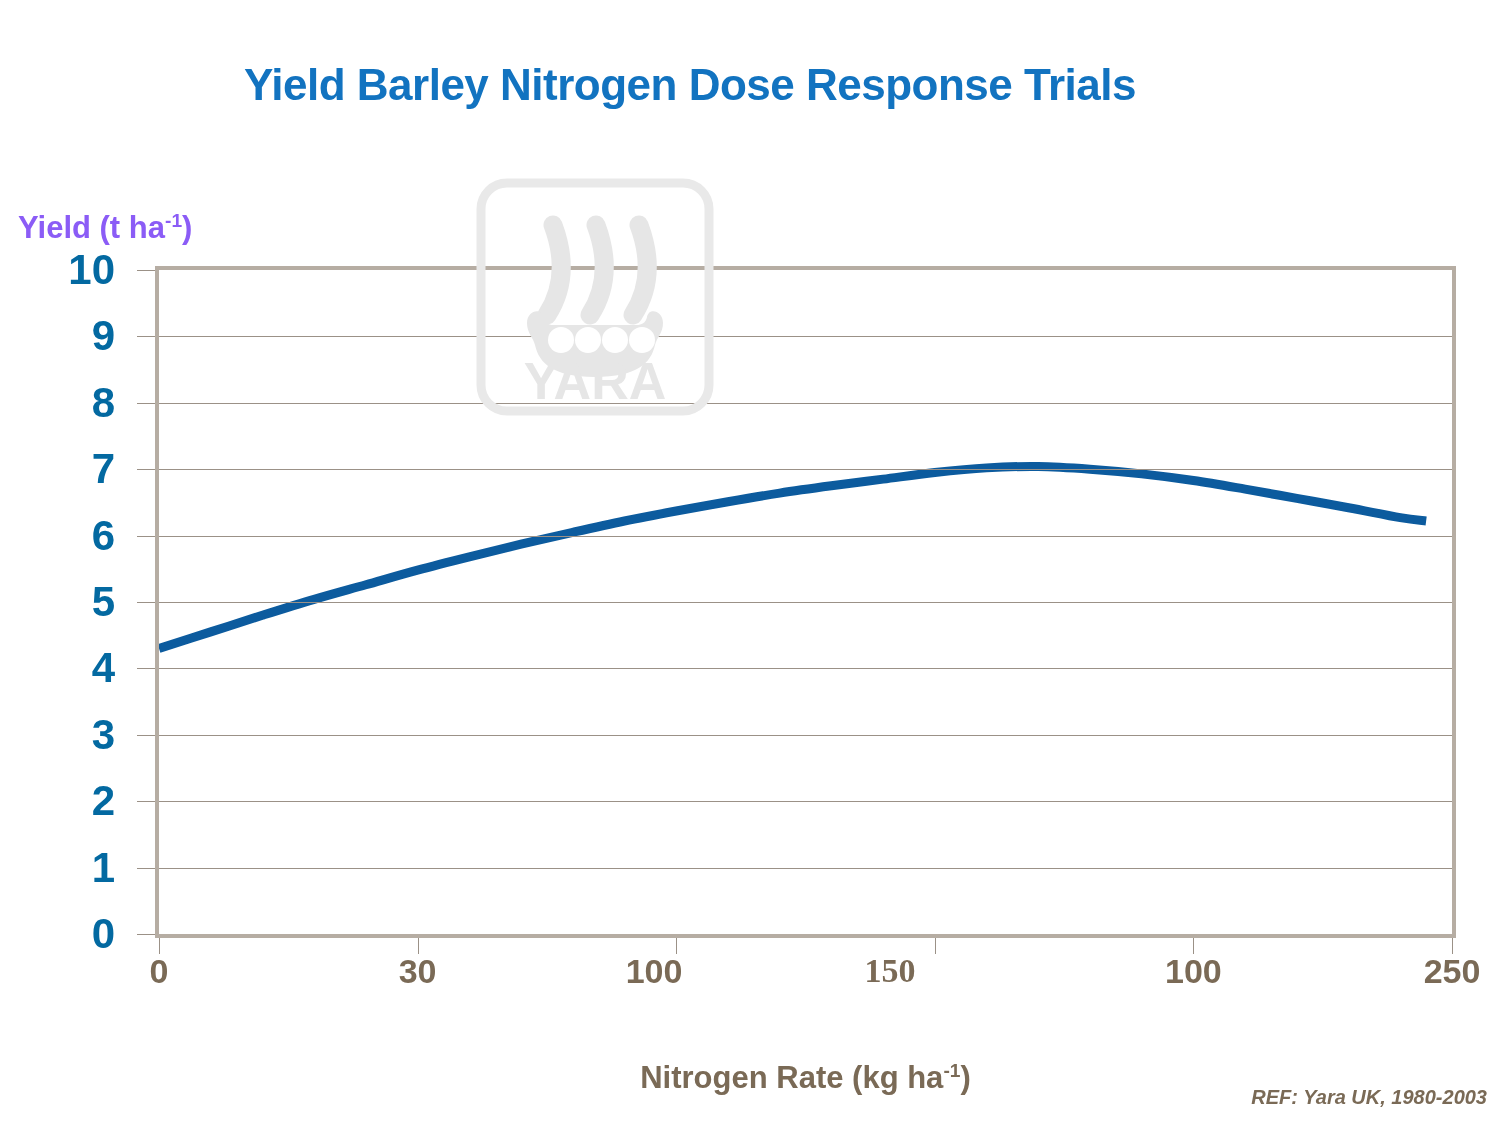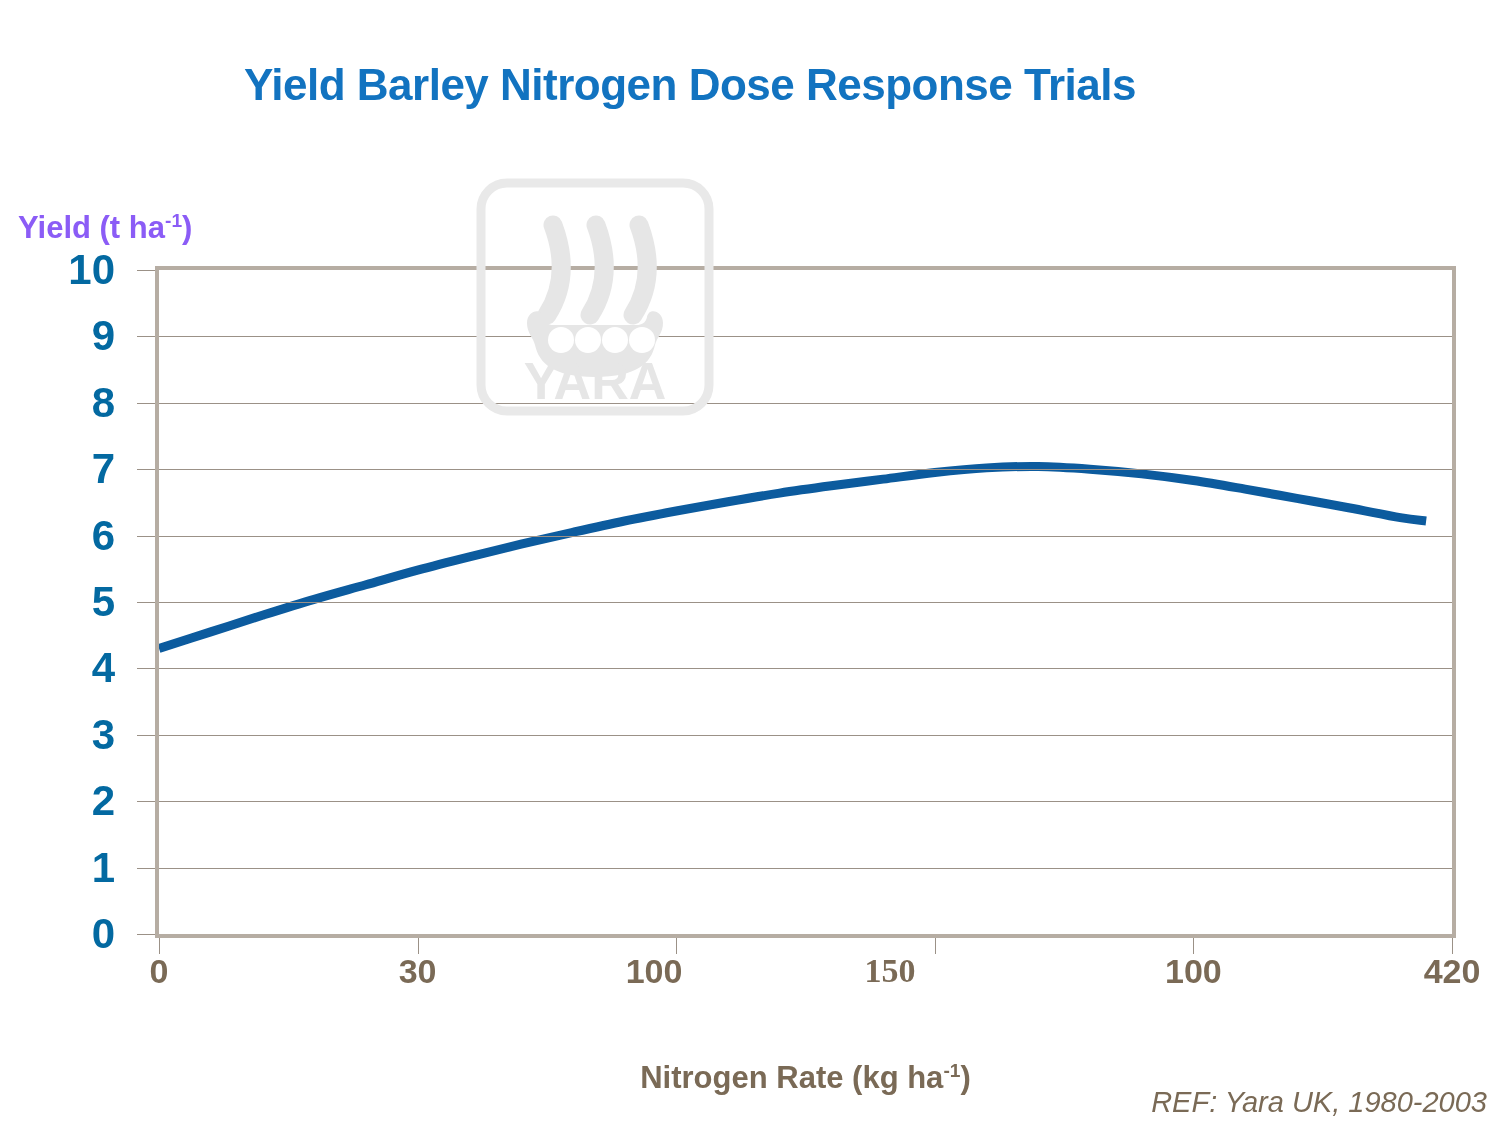--- a/index.html
+++ b/index.html
@@ -119,22 +119,22 @@
     font-weight: bold;
     color: #7A6A56;
     white-space: nowrap;
   }
 
   
   #reference-note {
     position: absolute;
     right: 14px;
     top: 1086px;
-    font-size: 29px;
-    font-weight: normal;
+    font-size: 20px;
+    font-weight: bold;
     font-style: italic;
     color: #7A6A56;
     white-space: nowrap;
   }
 
   
   #watermark {
     position: absolute;
     left: 475px;
     top: 177px;
@@ -239,14 +239,14 @@
 <div class="x-tick-label" style="left: 159px;">0</div>
 <div class="x-tick-mark" style="left: 159px;"></div>
 <div class="x-tick-label" style="left: 417.6px;">30</div>
 <div class="x-tick-mark" style="left: 417.6px;"></div>
 <div class="x-tick-label" style="left: 654px;">100</div>
 <div class="x-tick-mark" style="left: 676.2px;"></div>
 <div class="x-tick-label" style="left: 890px; font-family: Liberation Serif, serif;">150</div>
 <div class="x-tick-mark" style="left: 934.8px;"></div>
 <div class="x-tick-label" style="left: 1193.4px;">100</div>
 <div class="x-tick-mark" style="left: 1193.4px;"></div>
-<div class="x-tick-label" style="left: 1452px;">420</div>
+<div class="x-tick-label" style="left: 1452px;">250</div>
 <div class="x-tick-mark" style="left: 1452px;"></div>
 
 </body></html>

